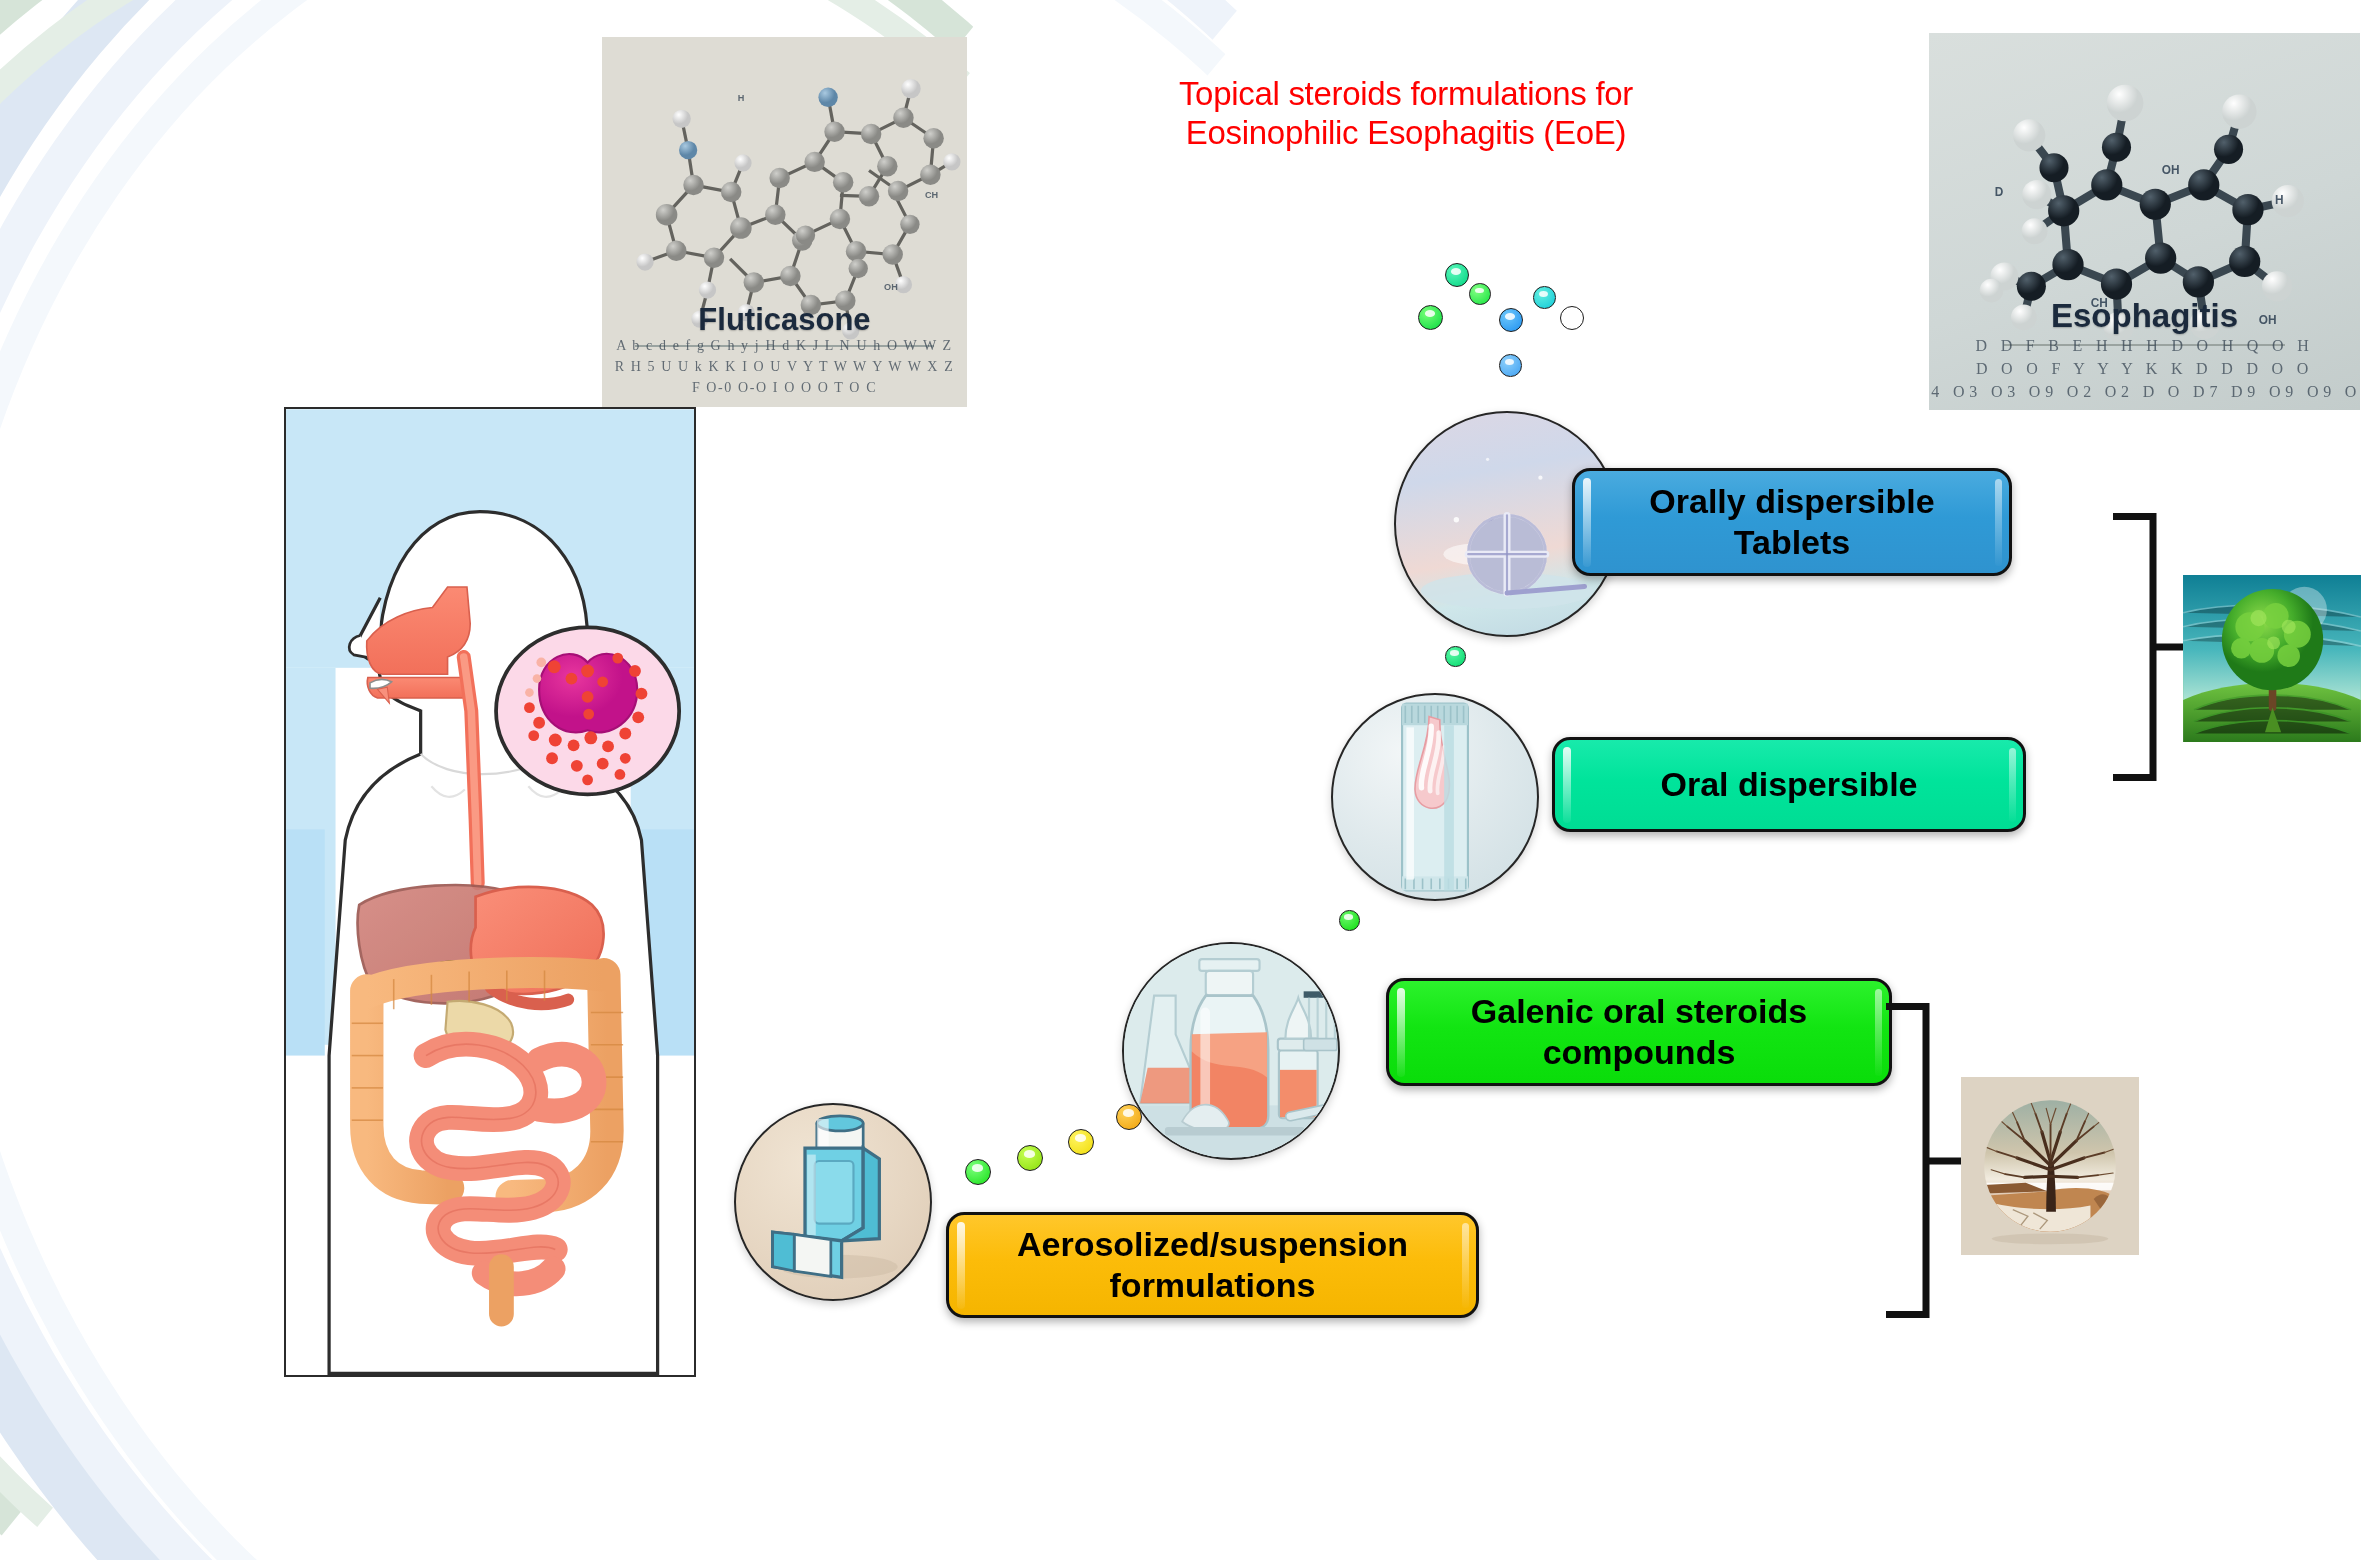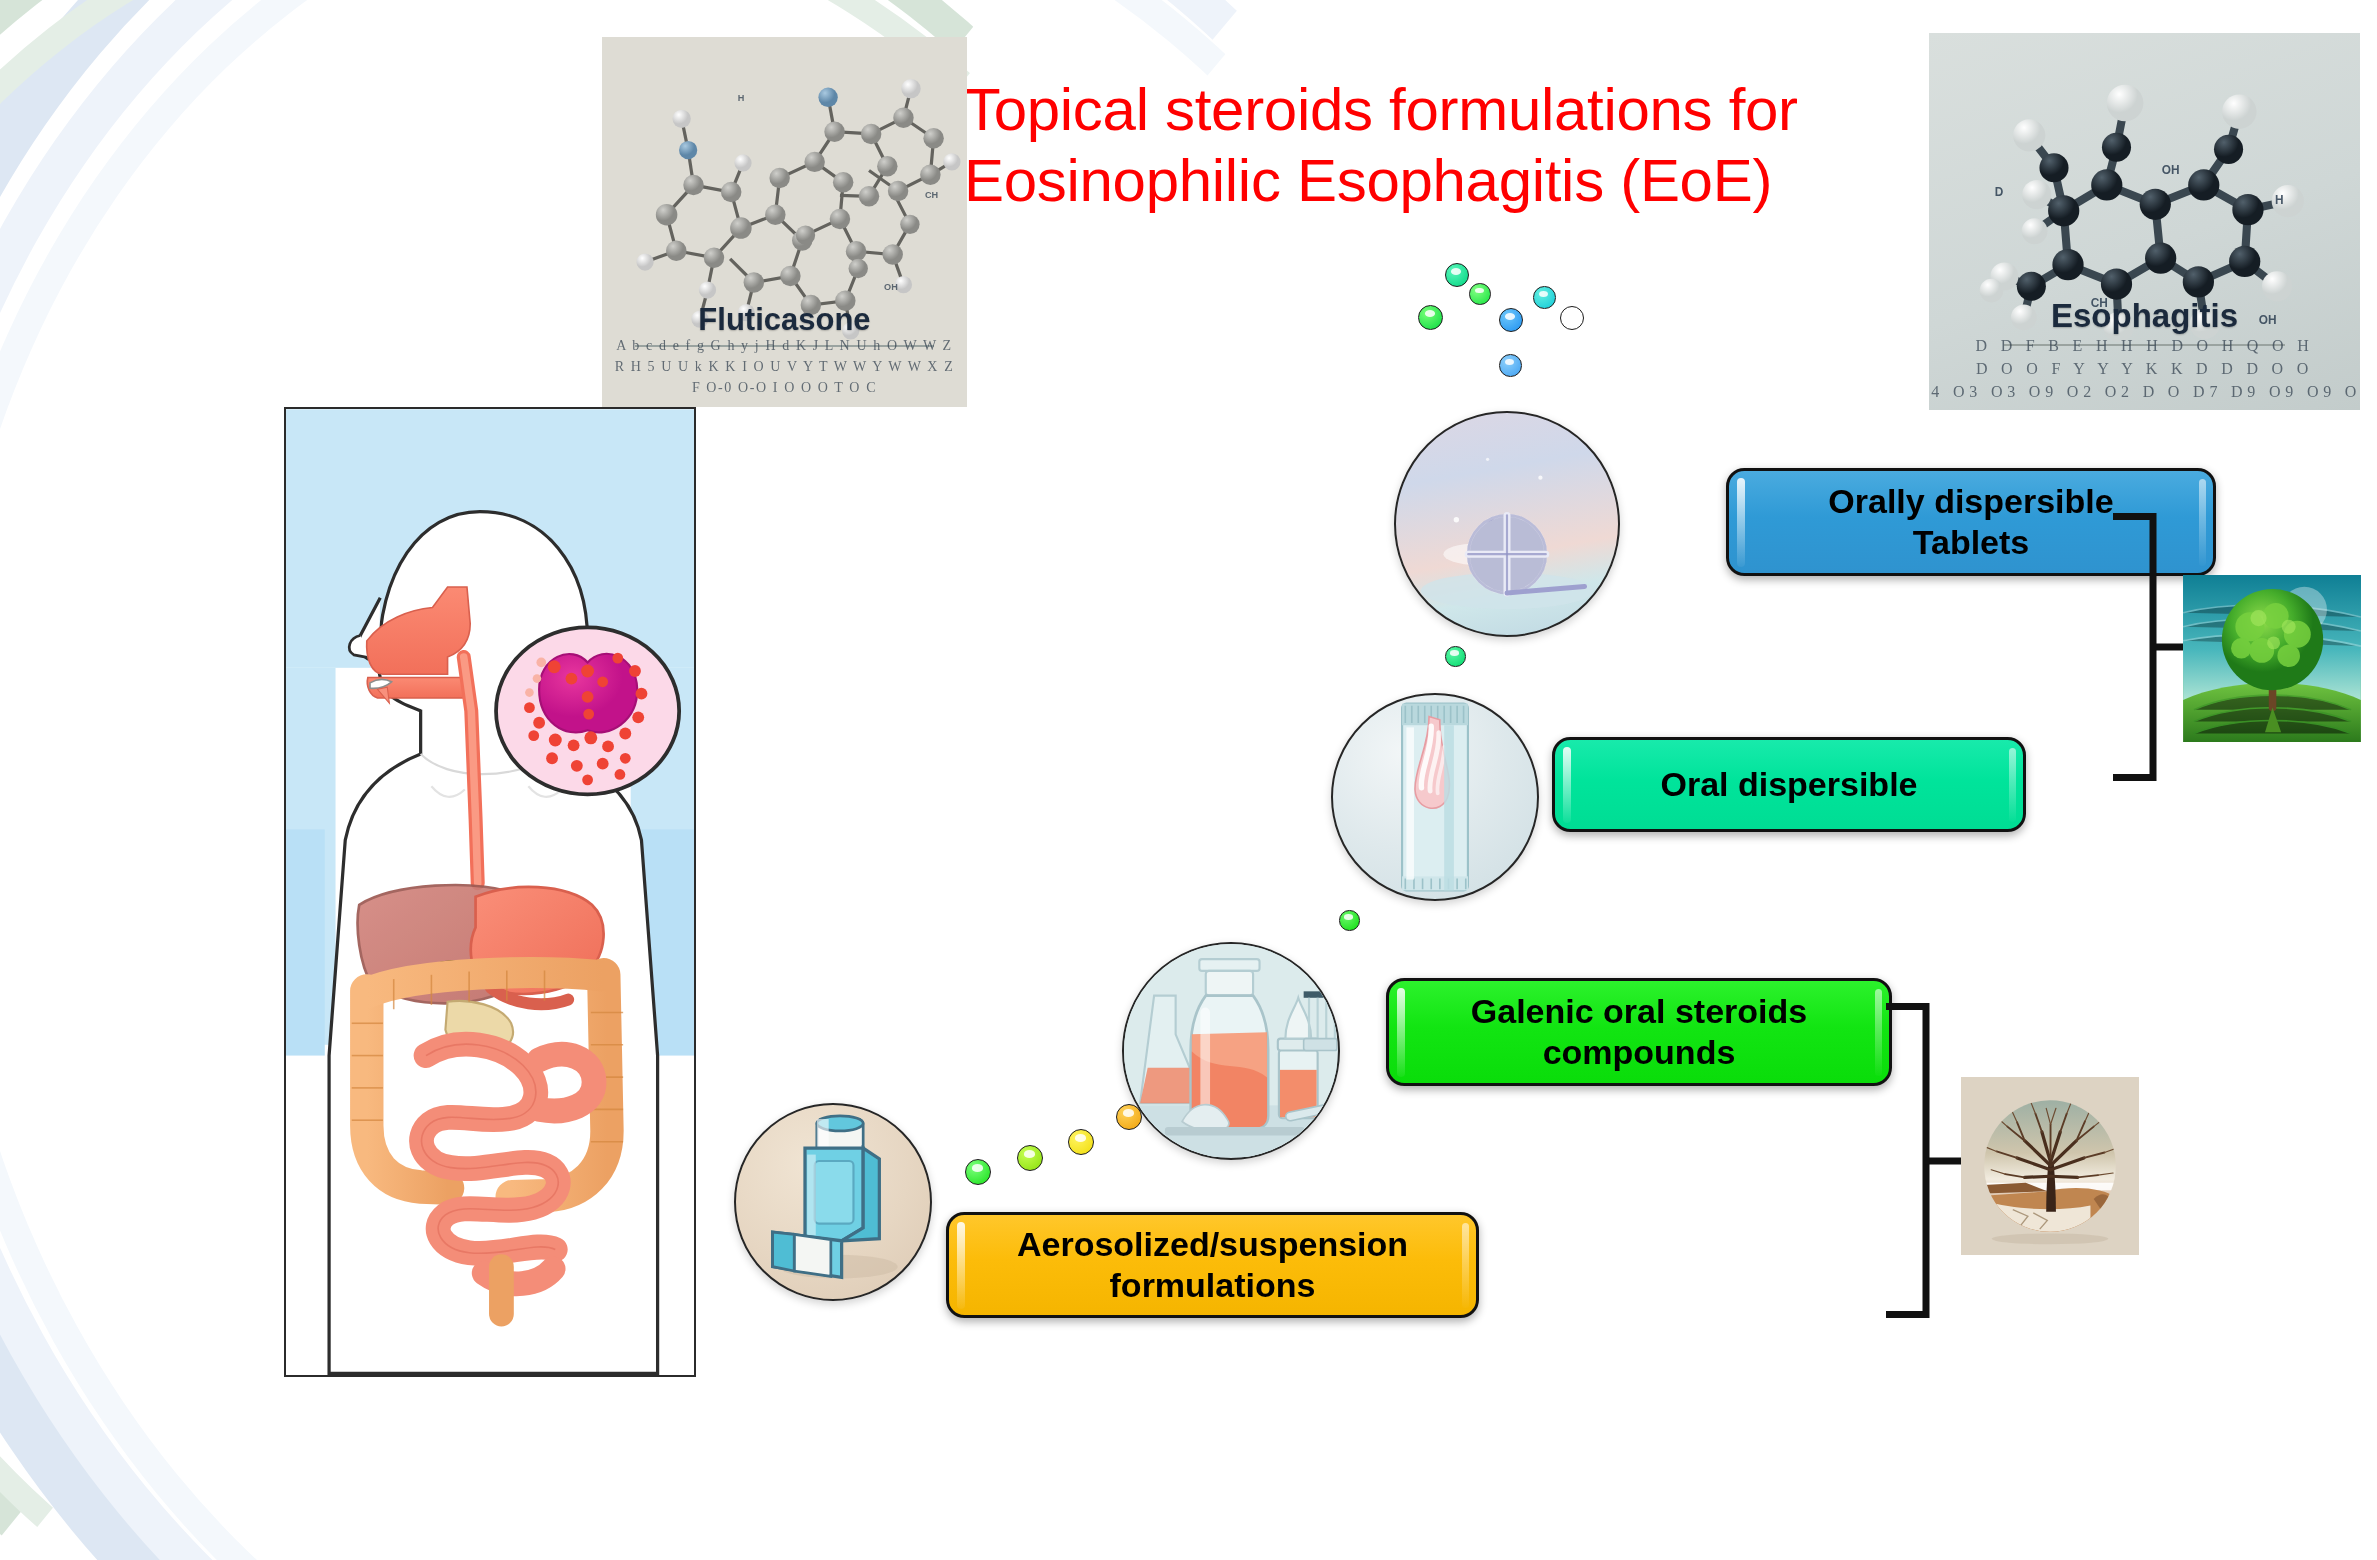--- a/index.html
+++ b/index.html
@@ -66,23 +66,23 @@
     border-right-color: transparent;
     border-bottom-color: transparent;
     transform: rotate(-5deg);
   }
 
   
   #title {
     position: absolute;
     left: 964px; top: 75px;
     width: 884px;
-    text-align: left;
+    text-align: center;
     color: #ff0000;
-    font-size: 60px;
+    font-size: 33px;
     line-height: 1.18;
     font-weight: 400;
     letter-spacing: -0.3px;
   }
 
   
   .mol-card {
     position: absolute;
     background: #ddddd6;
     overflow: hidden;
@@ -169,21 +169,21 @@
     background: linear-gradient(to bottom, rgba(255,255,255,.88), rgba(255,255,255,.05));
     pointer-events:none;
   }
   .label-box::after {
     content:"";
     position:absolute; right:7.5px; top:7.5px; bottom:7.5px; width:6.5px;
     border-radius: 5.4px;
     background: linear-gradient(to bottom, rgba(255,255,255,.55), rgba(255,255,255,.02));
     pointer-events:none;
   }
-  #box-odt  { left: 1726px; top: 468px;  width: 490px; height: 108px;
+  #box-odt  { left: 1572px; top: 468px;  width: 440px; height: 108px;
       background: linear-gradient(to bottom,#4aabdf 0%,#2f9ad6 45%,#2f93cf 100%); }
   #box-susp { left: 1552px; top: 737px; width: 474px; height: 95px;
       background: linear-gradient(to bottom,#18eaab 0%,#00e49b 45%,#00dd94 100%); }
   #box-gal  { left: 1386px; top: 978px; width: 506px; height: 108px;
       background: linear-gradient(to bottom,#2cf22c 0%,#12e512 45%,#0add0a 100%); }
   #box-aero { left: 946px; top: 1212px; width: 533px; height: 106px;
       background: linear-gradient(to bottom,#ffc72b 0%,#fcbc09 45%,#f5b500 100%); }
 
   
   .brace { position: absolute; }

